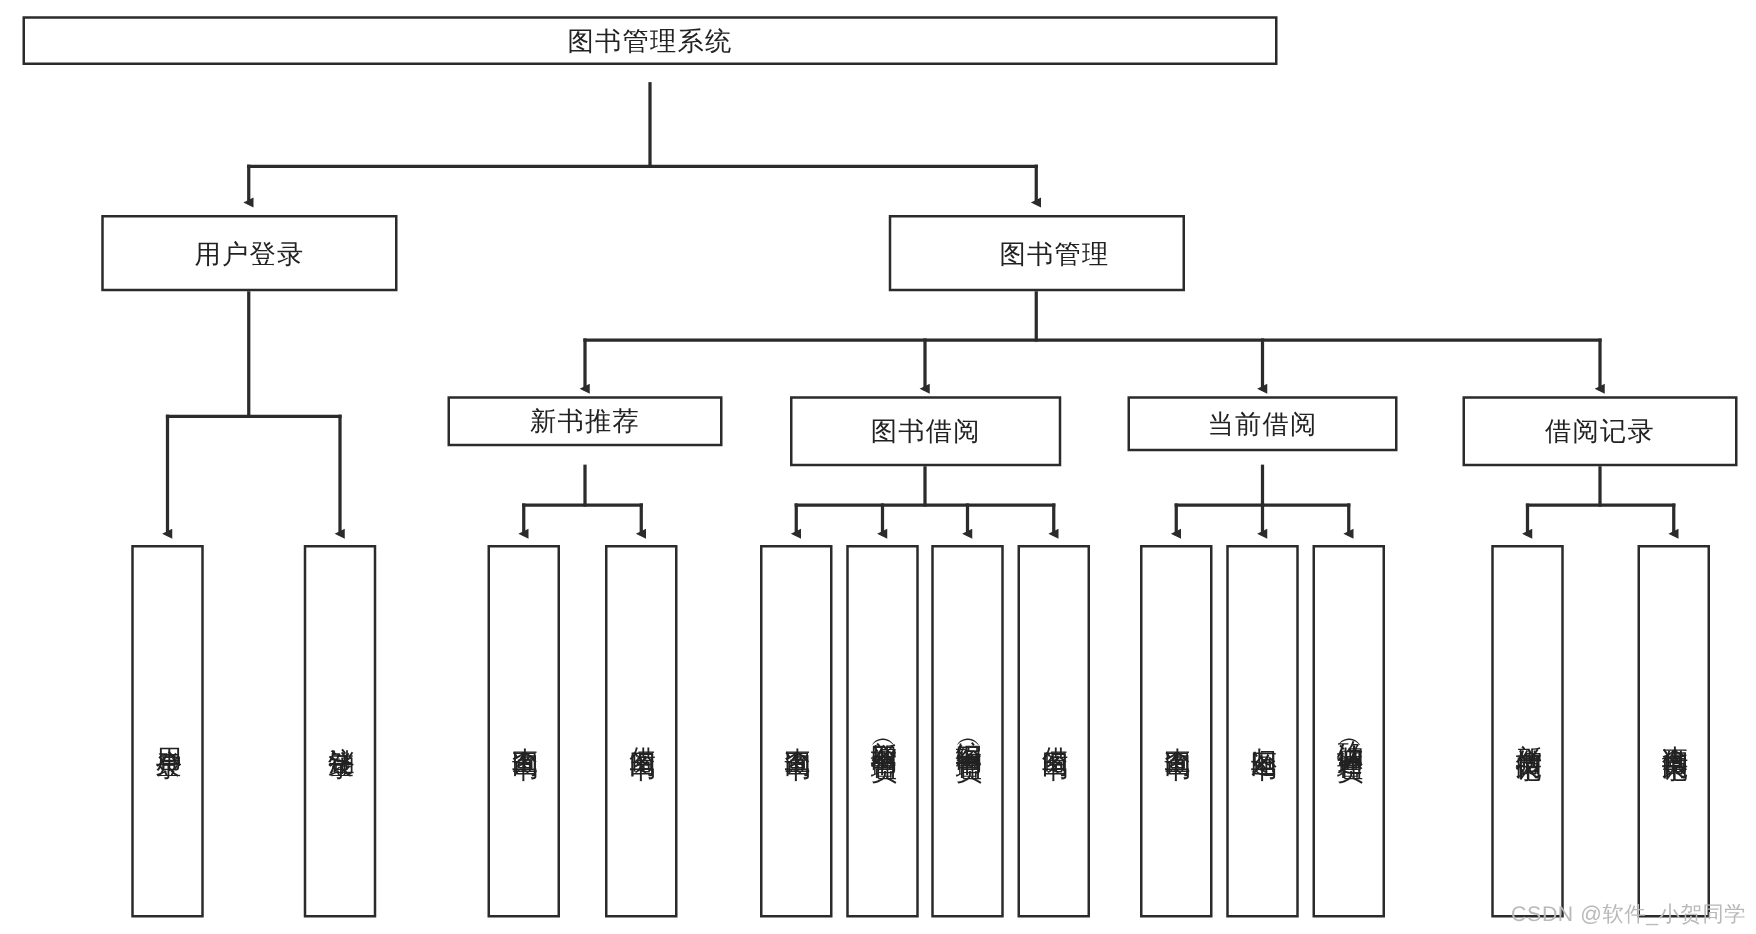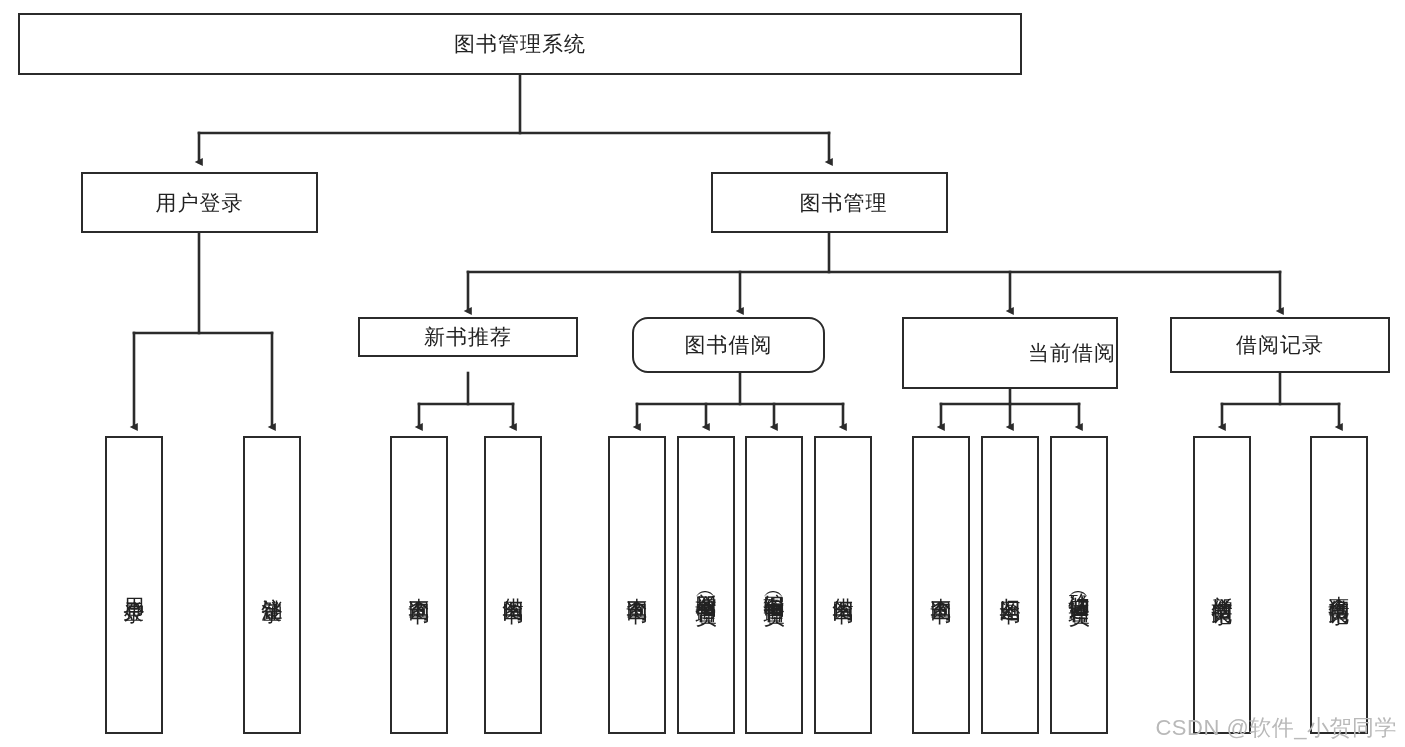--- a/index.html
+++ b/index.html
@@ -52,21 +52,21 @@
   }
   .node.vert .label {
     writing-mode: vertical-rl;
     text-orientation: upright;
     white-space: nowrap;
   }
   .watermark {
     position: absolute;
     right: 8px;
     bottom: 4px;
-    font-size: 22px;
+    font-size: 17px;
     color: #b9b9b9;
     letter-spacing: 0.5px;
     white-space: nowrap;
   }
 </style>
 </head>
 <body>
 
 <div id="diagram-root">
 
@@ -116,38 +116,38 @@
       <line x1="1010" y1="404" x2="1010" y2="427" marker-end="url(#arrowhead)"></line>
       <line x1="1079" y1="404" x2="1079" y2="427" marker-end="url(#arrowhead)"></line>
 
       <line x1="1280" y1="373" x2="1280" y2="404"></line>
       <line x1="1222" y1="404" x2="1339" y2="404"></line>
       <line x1="1222" y1="404" x2="1222" y2="427" marker-end="url(#arrowhead)"></line>
       <line x1="1339" y1="404" x2="1339" y2="427" marker-end="url(#arrowhead)"></line>
     </g>
   </svg>
 
-  <div class="node horiz" style="left:18px; top:13px; width:1004px; height:62px;">
+  <div class="node horiz" style="left:18px; top:13px; width:1004px; height:39px;">
     <span class="label">图书管理系统</span>
   </div>
 
   <div class="node horiz" style="left:81px; top:172px; width:237px; height:61px;">
     <span class="label">用户登录</span>
   </div>
   <div class="node horiz" style="left:711px; top:172px; width:237px; height:61px;padding-left:28px;">
     <span class="label">图书管理</span>
   </div>
 
   <div class="node horiz" style="left:358px; top:317px; width:220px; height:40px;">
     <span class="label">新书推荐</span>
   </div>
-  <div class="node horiz" style="left:632px; top:317px; width:193px; height:56px;border-radius:16px;">
+  <div class="node horiz" style="left:632px; top:317px; width:217px; height:56px;">
     <span class="label">图书借阅</span>
   </div>
-  <div class="node horiz" style="left:902px; top:317px; width:216px; height:72px;justify-content:flex-end;">
+  <div class="node horiz" style="left:902px; top:317px; width:216px; height:44px;">
     <span class="label">当前借阅</span>
   </div>
   <div class="node horiz" style="left:1170px; top:317px; width:220px; height:56px;">
     <span class="label">借阅记录</span>
   </div>
 
   <div class="node vert" style="left:105px; top:436px; width:58px; height:298px;">
     <span class="label">用户登录</span>
   </div>
   <div class="node vert" style="left:243px; top:436px; width:58px; height:298px;">

